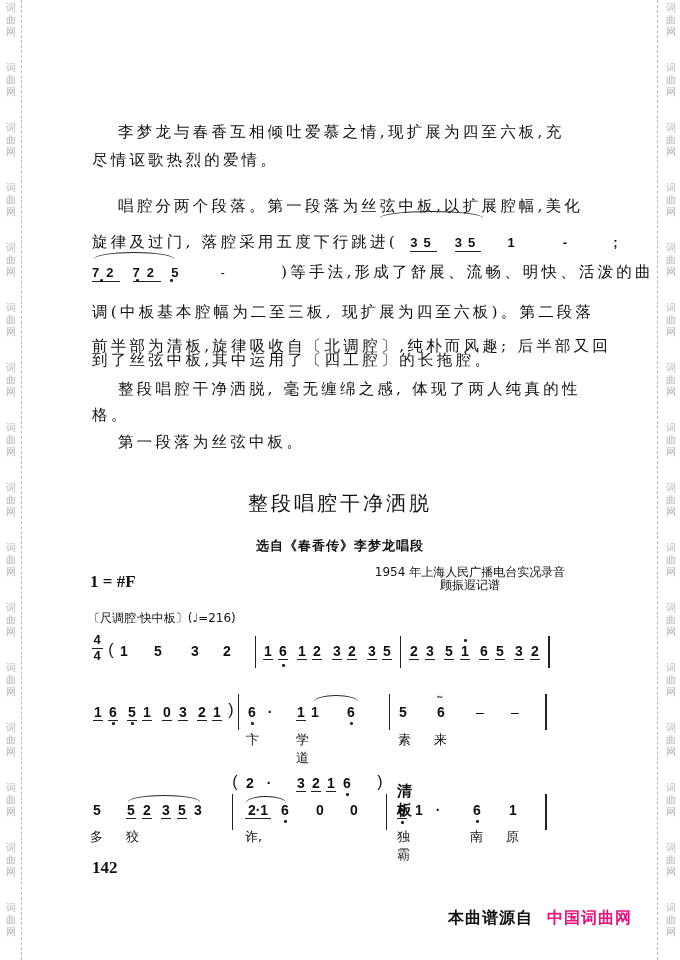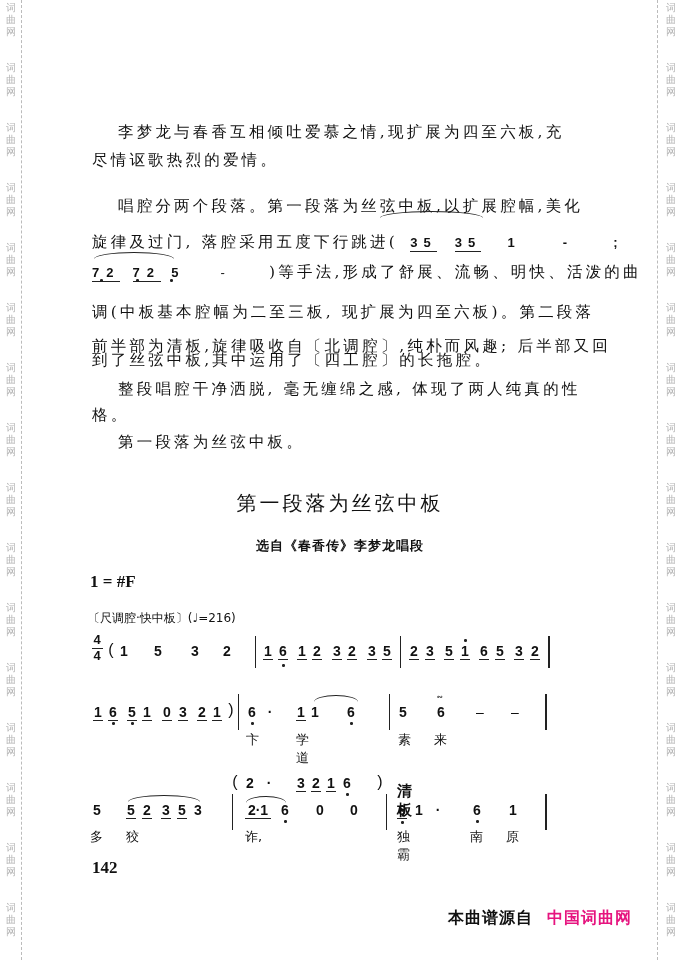--- a/index.html
+++ b/index.html
@@ -230,38 +230,40 @@
   <span class="num" style="margin-left:40px">-</span>
   <span class="num" style="margin-left:38px">;</span>
 </div>
 <div class="slur" style="left:380px;top:211px;width:103px"></div>
 
 <div class="para" style="top:262px">
   <span class="num ul" style="letter-spacing:7px">72</span>
   <span class="num ul" style="margin-left:4px;letter-spacing:7px">72</span>
   <span class="num" style="margin-left:2px">5</span>
   <span class="num" style="margin-left:34px;font-weight:normal">-</span>
-  <span style="margin-left:36px">)等手法,形成了舒展、流畅、明快、活泼的曲</span>
+  <span style="margin-left:48px">)等手法,形成了舒展、流畅、明快、活泼的曲</span>
 </div>
 <div class="slur" style="left:94px;top:252px;width:80px"></div>
 <div class="dot-below" style="left:100px;top:279px"></div>
 <div class="dot-below" style="left:136px;top:279px"></div>
 <div class="dot-below" style="left:170px;top:279px"></div>
 
 <div class="para" style="top:302px">调(中板基本腔幅为二至三板, 现扩展为四至六板)。第二段落</div>
 <div class="para" style="top:336px">前半部为清板,旋律吸收自〔北调腔〕,纯朴而风趣; 后半部又回</div>
 <div class="para" style="top:350px">到了丝弦中板,其中运用了〔四工腔〕的长拖腔。</div>
 <div class="para indent" style="top:379px">整段唱腔干净洒脱, 毫无缠绵之感, 体现了两人纯真的性</div>
 <div class="para" style="top:405px">格。</div>
 <div class="para indent" style="top:432px">第一段落为丝弦中板。</div>
 
-<div class="title">第一段落为丝弦中板</div>
+<div class="title">整段唱腔干净洒脱</div>
 <div class="subtitle">选自《春香传》李梦龙唱段</div>
 <div class="key">1 = #F</div>
 <div class="credits">
+  <div>1954 年上海人民广播电台实况录音</div>
+  <div>顾振遐记谱</div>
 </div>
 <div class="tempo">〔尺调腔·快中板〕(♩=216)</div>
 
 <div class="staff">
   <div class="n" style="left:92px;top:634px;font-size:13px;line-height:12px">4</div>
   <div style="position:absolute;left:92px;top:648px;width:11px;border-top:1.5px solid #222"></div>
   <div class="n" style="left:92px;top:650px;font-size:13px;line-height:12px">4</div>
   <div class="n" style="left:106px;top:641px;font-weight:normal;font-size:16px">(</div>
 
   <div class="n" style="left:119px;top:643px">1</div>

